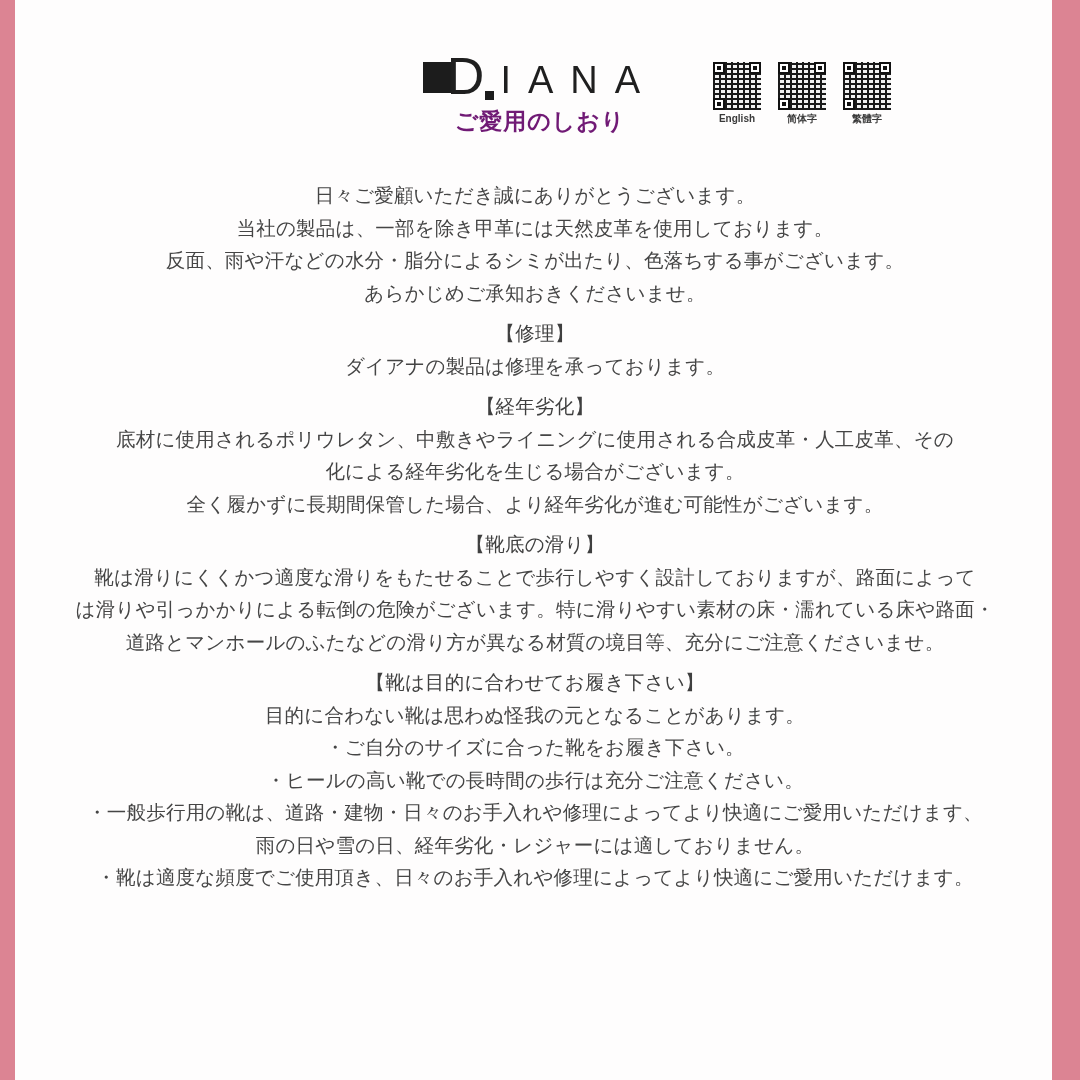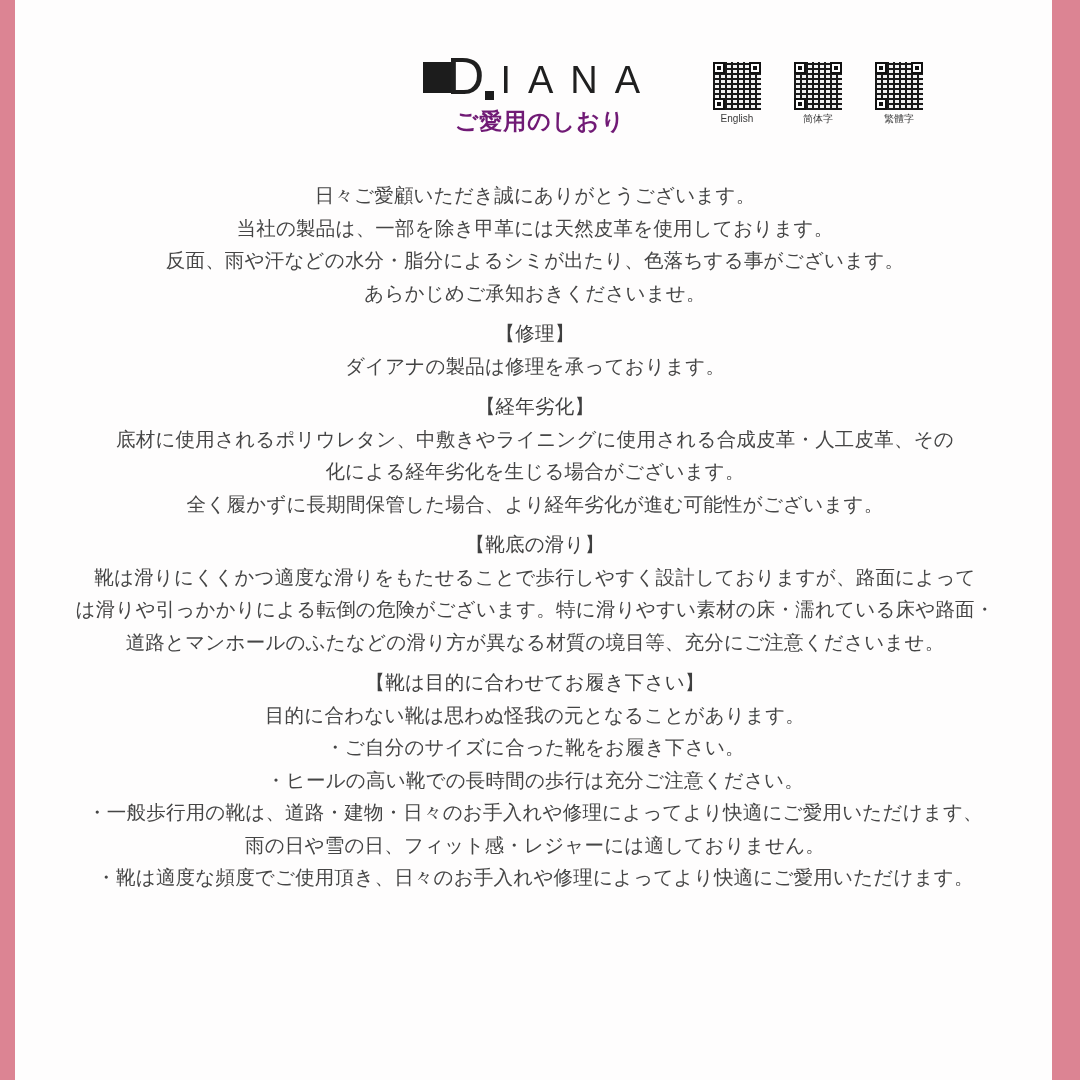--- a/index.html
+++ b/index.html
@@ -16,21 +16,21 @@
   
   .header{padding-top:50px;text-align:center;}
   .logo{display:inline-flex;align-items:flex-end;justify-content:center;color:#1f1f1f;}
   .logo-square{width:31px;height:31px;background:#1c1c1c;margin-right:-7px;margin-bottom:9px;}
   .logo-d{font-size:52px;line-height:1;font-weight:400;letter-spacing:0;}
   .logo-dot{width:9px;height:9px;background:#1c1c1c;margin:0 6px 2px 1px;}
   .logo-rest{font-size:38px;line-height:1;letter-spacing:17px;margin-bottom:3px;font-weight:400;}
   .subtitle{margin-top:4px;font-size:23px;font-weight:bold;letter-spacing:1px;color:#701a75;}
 
   
-  .qr-group{position:absolute;top:62px;left:712px;display:flex;gap:31px;}
+  .qr-group{position:absolute;top:62px;left:712px;display:flex;gap:15px;font-weight:bold;}
   .qr-item{width:50px;text-align:center;}
   .qr-box{width:48px;height:48px;position:relative;margin:0 auto;
     background-color:#f7f7f7;
     background-image:
       repeating-linear-gradient(0deg,#1a1a1a 0 2px,transparent 2px 5px),
       repeating-linear-gradient(90deg,#1a1a1a 0 2px,#f2f2f2 2px 6px);
   }
   .finder{position:absolute;width:12px;height:12px;background:#fff;border:2px solid #111;box-sizing:border-box;}
   .finder::after{content:"";position:absolute;inset:2px;background:#111;}
   .finder.tl{top:0;left:0}
@@ -118,18 +118,18 @@
       <p class="line">は滑りや引っかかりによる転倒の危険がございます。特に滑りやすい素材の床・濡れている床や路面・</p>
       <p class="line">道路とマンホールのふたなどの滑り方が異なる材質の境目等、充分にご注意くださいませ。</p>
     </section>
 
     <section class="section">
       <p class="heading">【靴は目的に合わせてお履き下さい】</p>
       <p class="line">目的に合わない靴は思わぬ怪我の元となることがあります。</p>
       <p class="line">・ご自分のサイズに合った靴をお履き下さい。</p>
       <p class="line">・ヒールの高い靴での長時間の歩行は充分ご注意ください。</p>
       <p class="line">・一般歩行用の靴は、道路・建物・日々のお手入れや修理によってより快適にご愛用いただけます、</p>
-      <p class="line">雨の日や雪の日、フィット感・レジャーには適しておりません。</p>
+      <p class="line">雨の日や雪の日、経年劣化・レジャーには適しておりません。</p>
       <p class="line">・靴は適度な頻度でご使用頂き、日々のお手入れや修理によってより快適にご愛用いただけます。</p>
     </section>
 
   </div>
 </div>
 
 </body></html>

